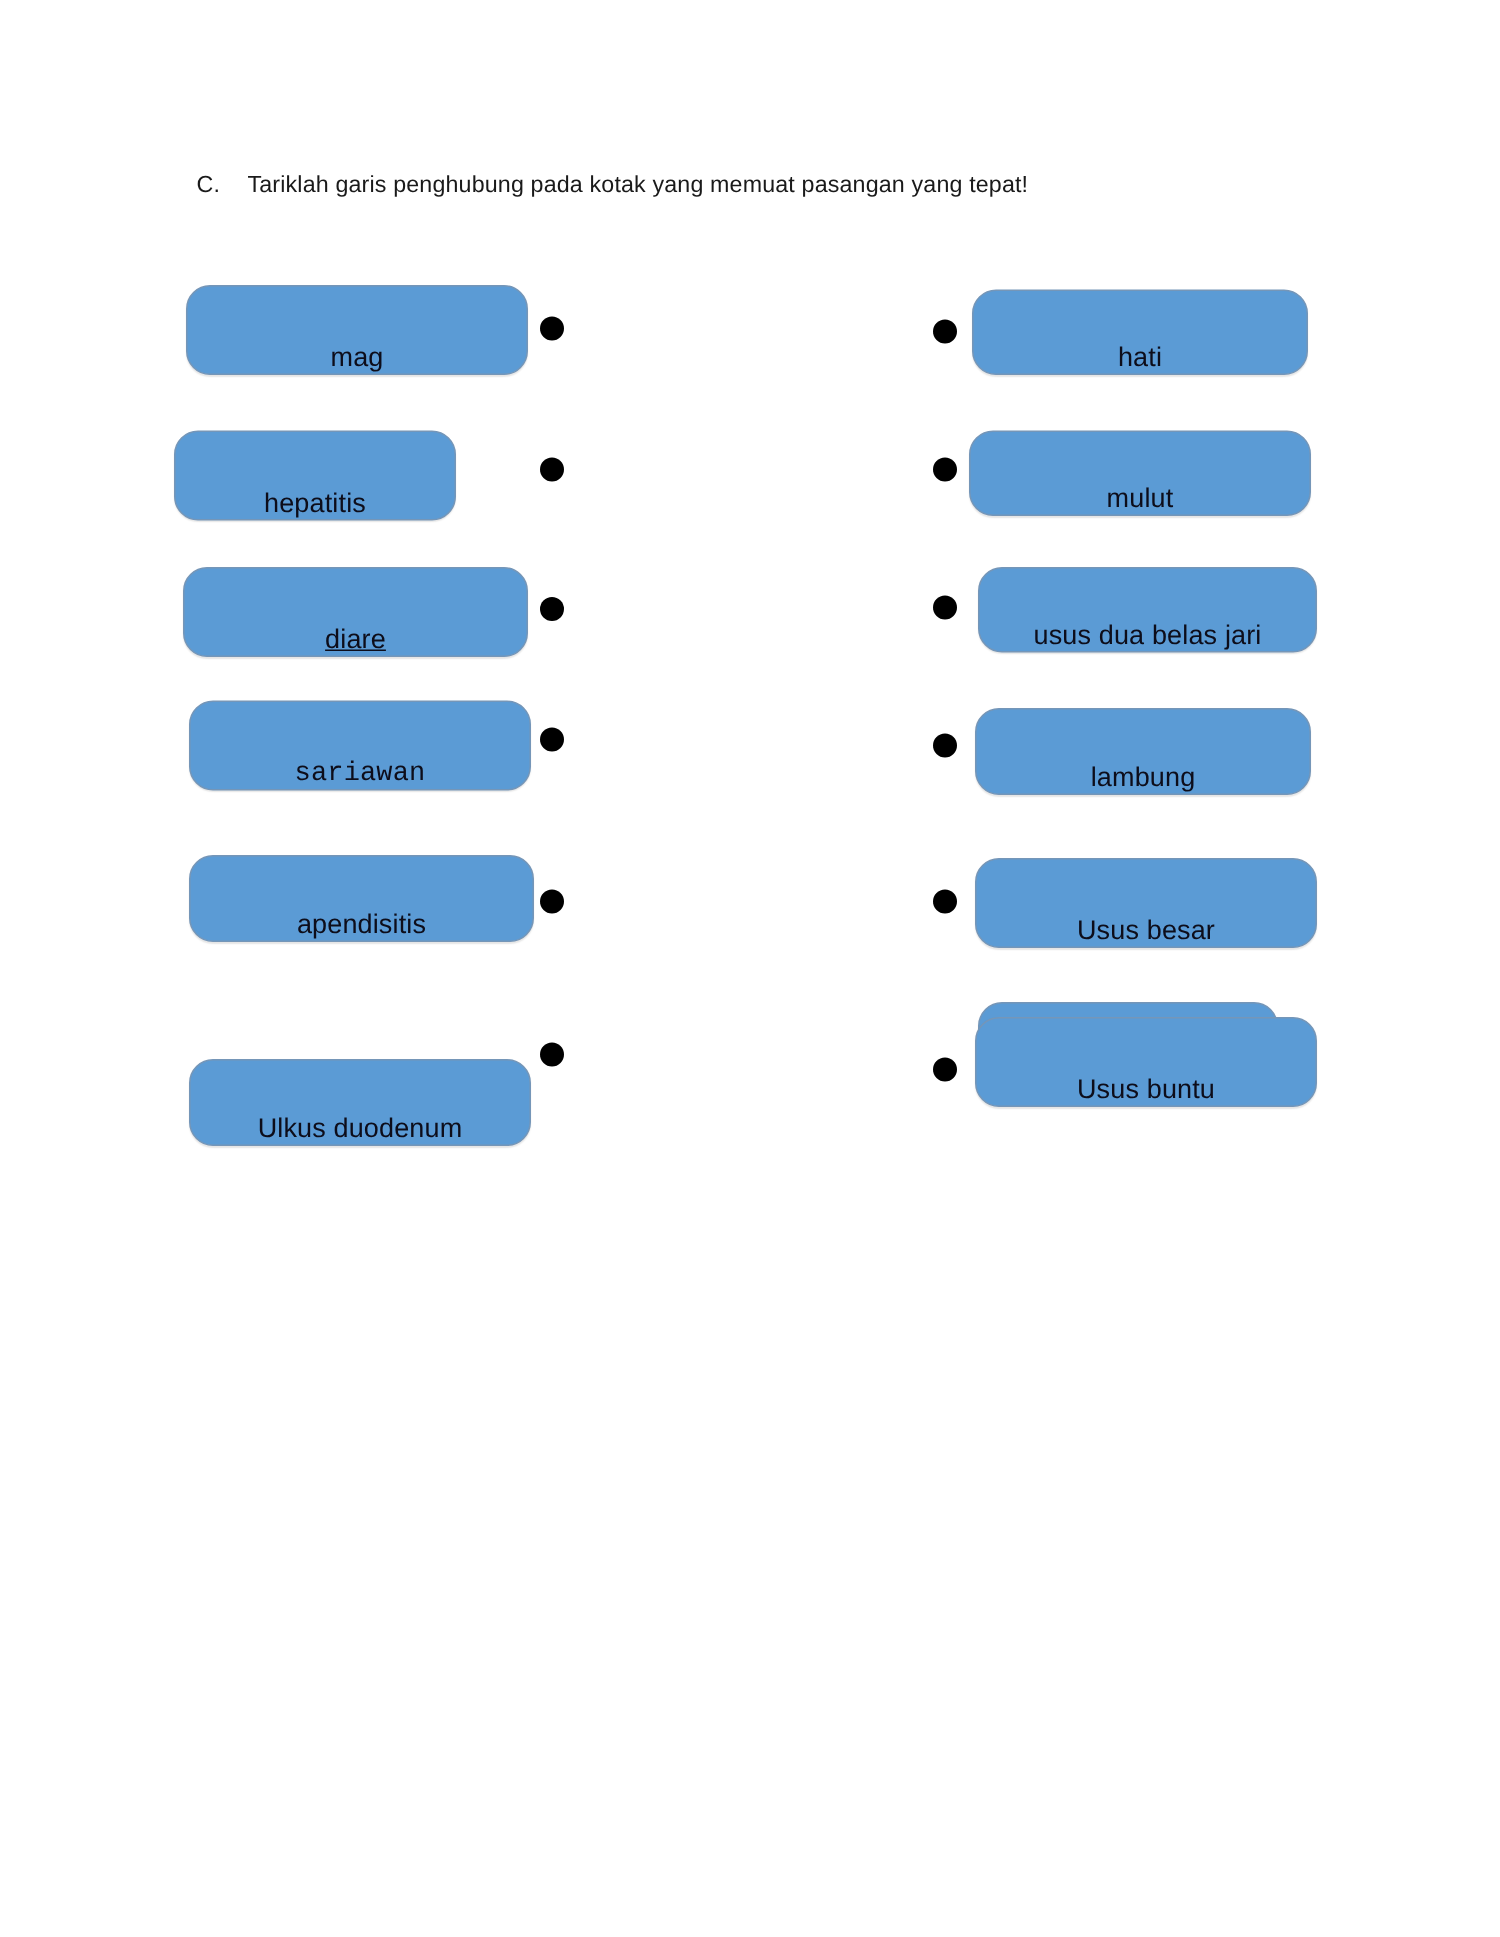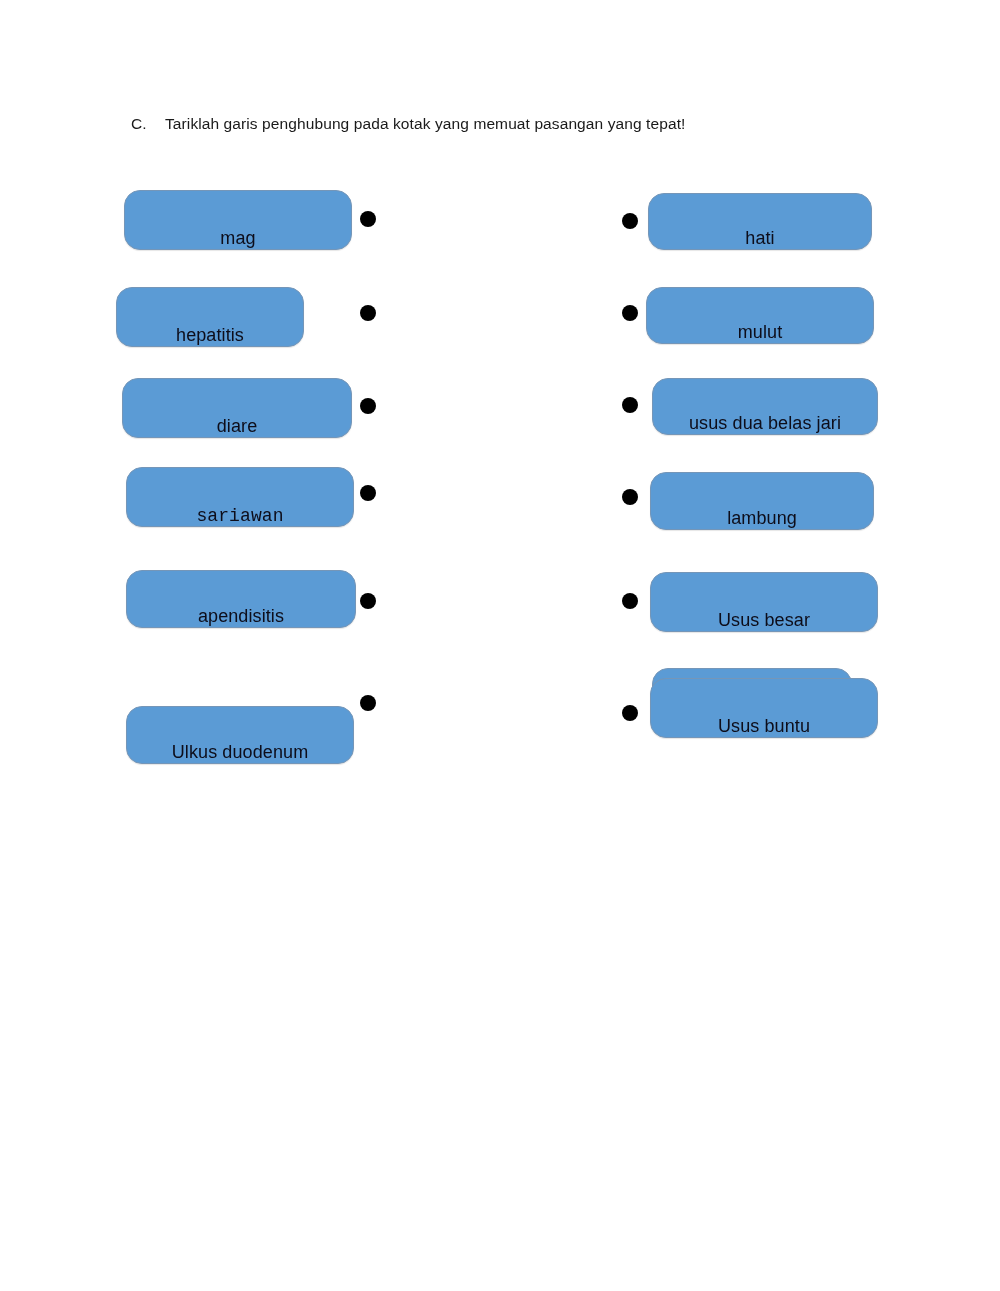--- a/index.html
+++ b/index.html
@@ -83,21 +83,21 @@
   <div class="card front" style="left:124px; top:190px; width:228px; height:60px;">
     <span>mag</span>
   </div>
   <div class="dot" style="left:360px; top:211px;"></div>
 
   <div class="card front" style="left:116px; top:287px; width:188px; height:60px;">
     <span>hepatitis</span>
   </div>
   <div class="dot" style="left:360px; top:305px;"></div>
 
-  <div class="card front" style="left:122px; top:378px; width:230px; height:60px;">
+  <div class="card front" style="left:122px; top:378px; width:230px; height:60px;text-decoration:underline;">
     <span>diare</span>
   </div>
   <div class="dot" style="left:360px; top:398px;"></div>
 
   <div class="card front" style="left:126px; top:467px; width:228px; height:60px;font-family:Liberation Mono, monospace;">
     <span>sariawan</span>
   </div>
   <div class="dot" style="left:360px; top:485px;"></div>
 
   <div class="card front" style="left:126px; top:570px; width:230px; height:58px;">

